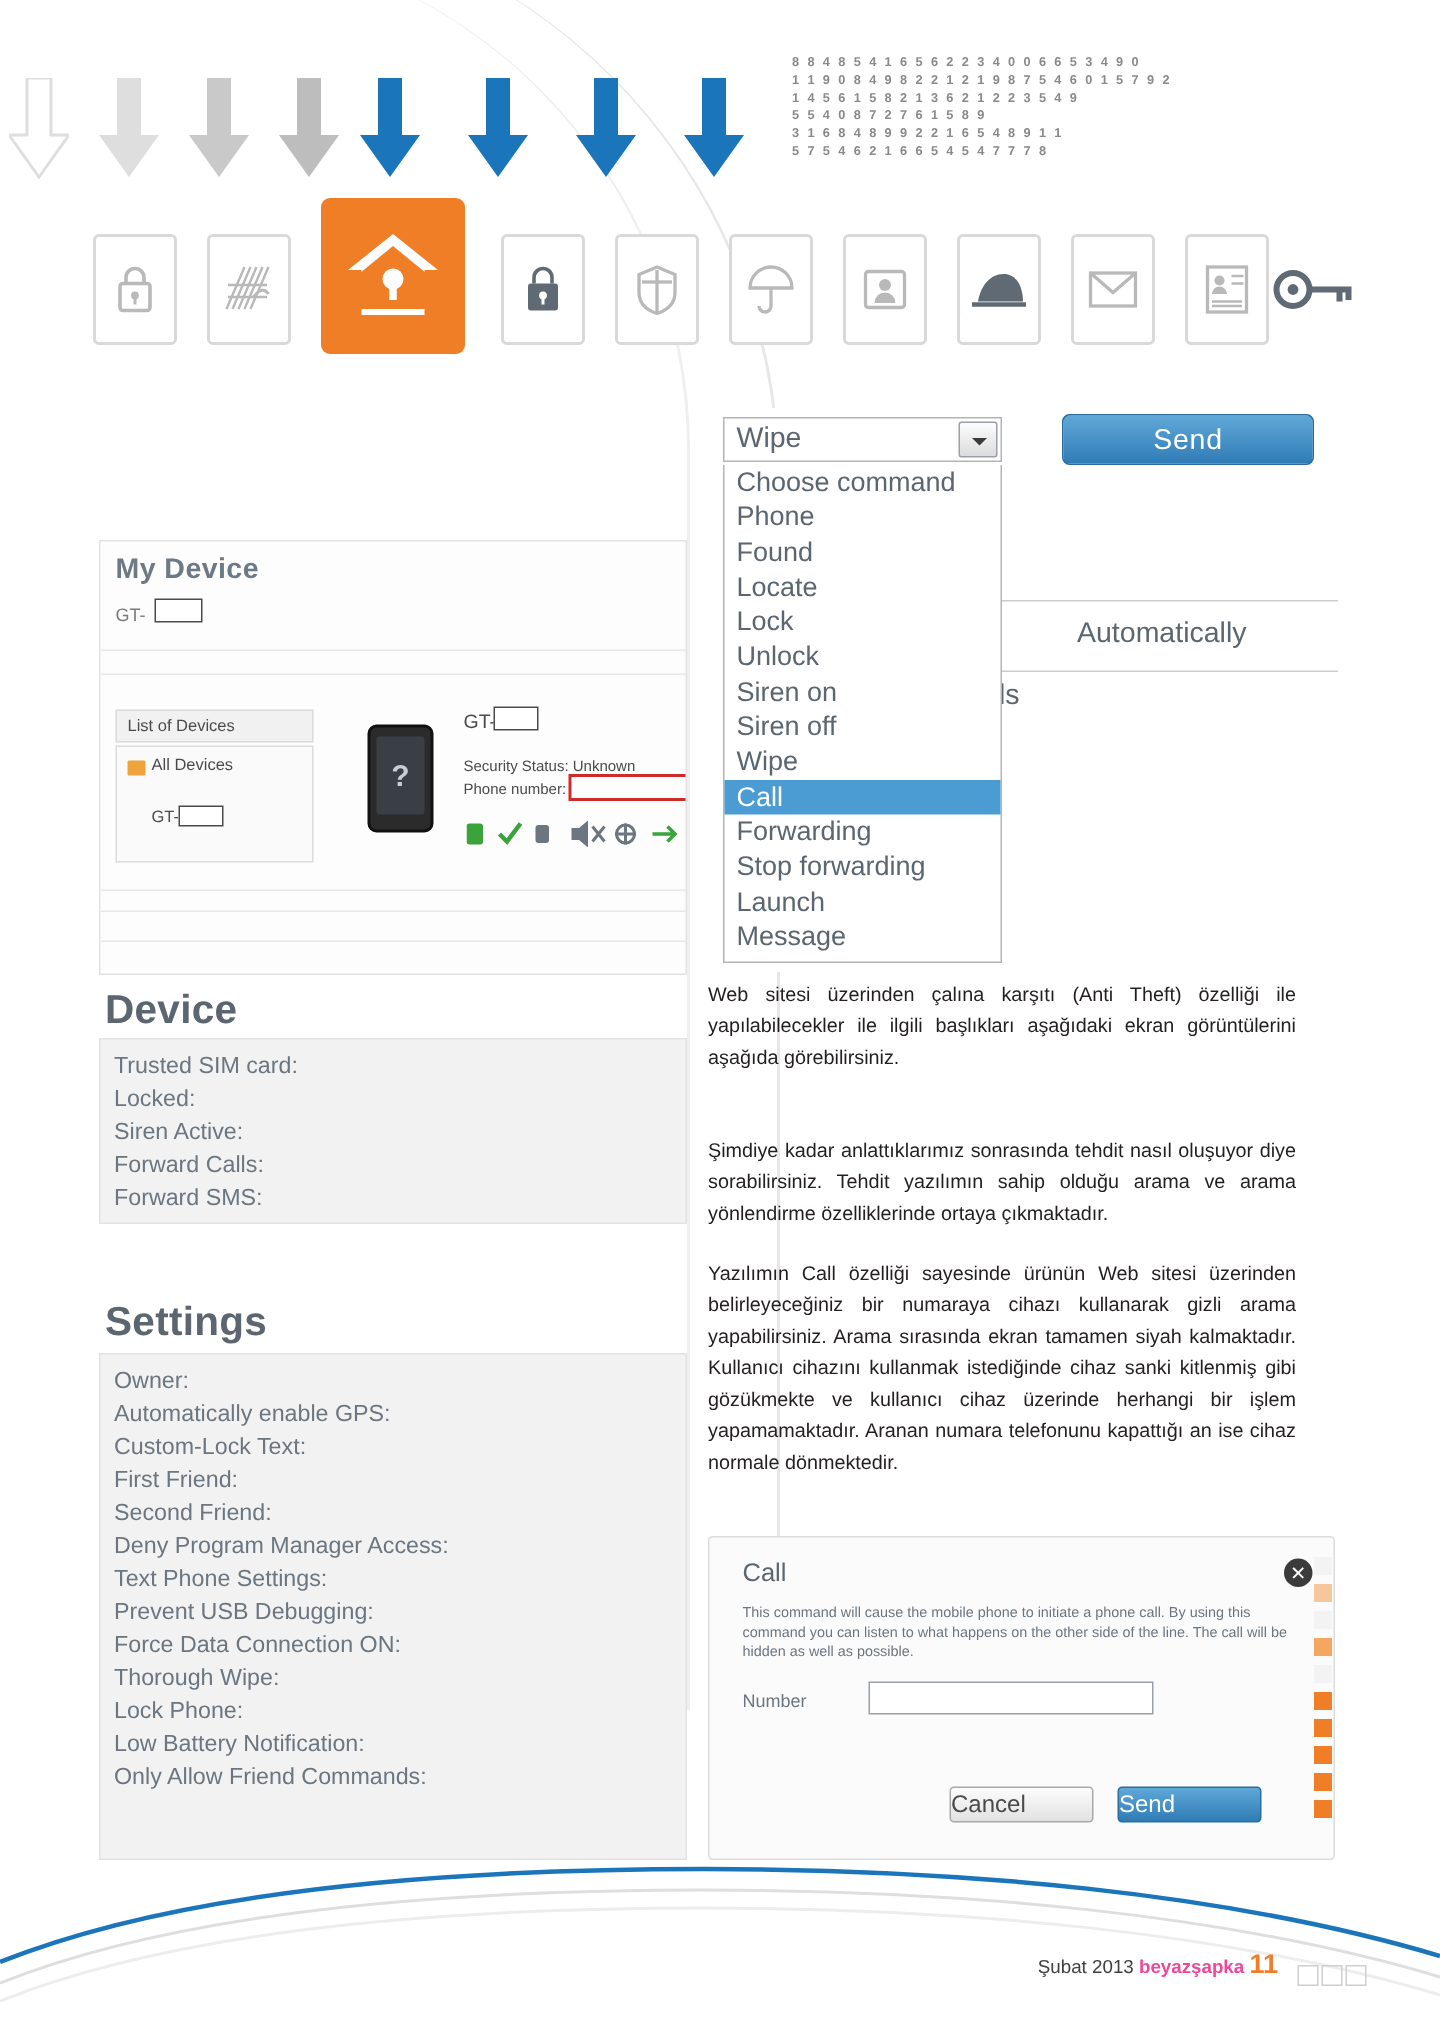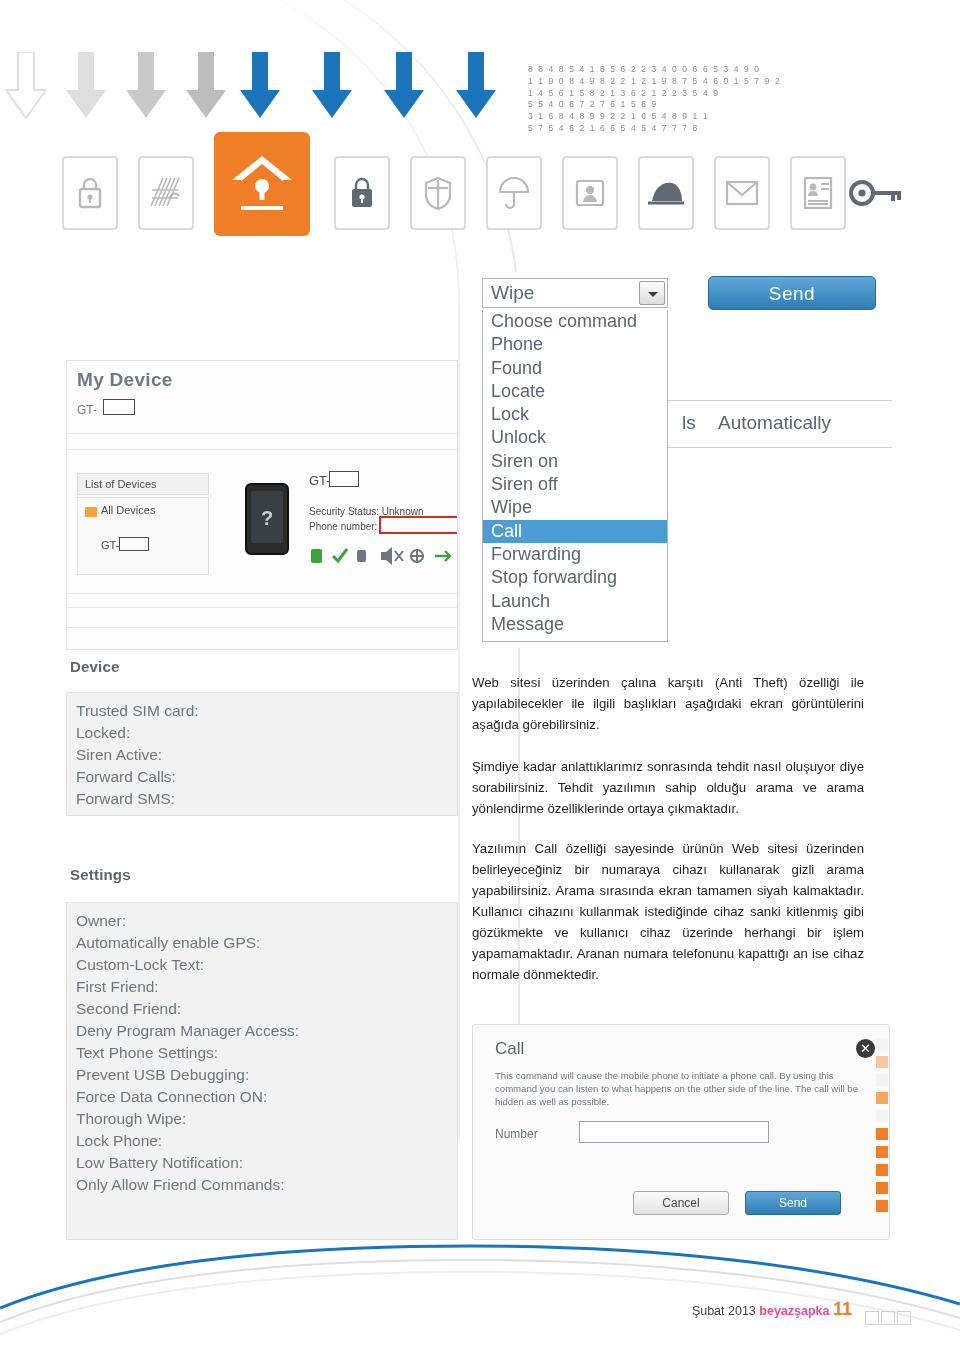--- a/index.html
+++ b/index.html
@@ -35,26 +35,27 @@
   }
 
   
   .arrows { position: absolute; left: 0; top: 52px; width: 560px; height: 70px; }
   .arrow { position: absolute; top: 0; }
   .arrow svg { display: block; }
 
   
   .digits {
     position: absolute;
-    left: 528px; top: 64px;
+    left: 528px; top: 36px;
     color: #8a8a8a;
     font-size: 8.5px;
     letter-spacing: 1.6px;
     line-height: 11.8px;
     font-family: "Liberation Sans", sans-serif;
+    font-weight: bold;
   }
 
   
   .iconrow { position: absolute; left: 62px; top: 138px; width: 840px; height: 110px; }
   .icbox {
     position: absolute;
     width: 56px; height: 74px;
     border: 2px solid #d9d9d9;
     border-radius: 4px;
     background: #fff;
@@ -139,51 +140,51 @@
     position:absolute; right:0px; top:128px; width:230px; height:48px;
     border-top:1px solid #cdcdcd; border-bottom:1px solid #cdcdcd; background:#fff;
   }
   .tabstrip .t { position:absolute; top:11px; font-size:19px; color:#5b6670; }
 
   
   #shot-device {
     left: 66px; top: 658px; width: 392px; height: 582px;
     background:#ffffff;
   }
-  .dv-h { font-size:15px; color:#5b6670; font-weight:bold; letter-spacing:.2px;}
+  .dv-h { font-size:27px; color:#5b6670; font-weight:bold; letter-spacing:.2px;}
   .dv-row { font-size:15.5px; color:#6b7680; line-height:22px; }
   .dv-panel { position:absolute; left:0; background:#f2f2f2; border:1px solid #e2e2e2; }
 
   
   .para {
     position: absolute;
     width: 392px;
     font-size: 13.2px; line-height: 21px;
     color: #231f20; text-align: justify;
   }
-  #para1 { left: 472px; top: 672px; }
+  #para1 { left: 472px; top: 652px; }
   #para2 { left: 472px; top: 756px; }
   #para3 { left: 472px; top: 838px; }
 
   
   #shot-call {
     left: 472px; top: 1024px; width: 418px; height: 216px;
     border:1px solid #dcdcdc; background:#fbfbfb; border-radius:3px;
   }
   .cl-title { position:absolute; left:22px; top:14px; font-size:17px; color:#5b6670; }
   .cl-close {
     position:absolute; right:14px; top:14px; width:19px; height:19px; border-radius:50%;
     background:#3b3b3b; color:#fff; font-size:13px; line-height:19px; text-align:center;
   }
   .cl-text { position:absolute; left:22px; top:44px; width:372px; font-size:9.6px; color:#6b7680; line-height:13px;}
   .cl-numlabel { position:absolute; left:22px; top:102px; font-size:12px; color:#6b7680;}
   .cl-input { position:absolute; left:106px; top:96px; width:190px; height:22px; border:1px solid #9aa0a6; background:#fff;}
   .cl-btn {
-    position:absolute; top:166px; width:96px; height:24px; border-radius:3px; font-size:12px;
-    text-align:center; line-height:23px;
+    position:absolute; top:166px; width:96px; height:24px; border-radius:3px; font-size:16px;
+    text-align:left; line-height:23px;
   }
   .cl-cancel { left:160px; background:linear-gradient(#fcfcfc,#e2e2e2); border:1px solid #a8a8a8; color:#4a4a4a;}
   .cl-send { left:272px; background:linear-gradient(#5fa8d8,#2f7cb5); border:1px solid #2b6c9e; color:#fff;}
 
   
   .sqgrid { position:absolute; right:44px; bottom:140px; width:40px; }
   .sq { width:12px; height:12px; margin:0 0 6px 0; display:block; }
 
   
   .bottomwave { position:absolute; left:0; bottom:0; width:960px; height:120px; overflow:hidden; }
@@ -377,21 +378,21 @@
       </svg>
     </div>
 
     <div class="sd-line" style="left:0; top:232px; width:392px;"></div>
     <div class="sd-line" style="left:0; top:246px; width:392px;"></div>
     <div class="sd-line" style="left:0; top:266px; width:392px;"></div>
   </div>
 
   <div class="shot" id="shot-dropdown">
     <div class="tabstrip">
-      <div class="t" style="left:20px;">ls</div>
+      <div class="t" style="left:4px;margin-top:41px;">ls</div>
       <div class="t" style="left:56px;">Automatically</div>
     </div>
 
     <div class="dd-field">
       <div class="txt">Wipe</div>
       <div class="btn"></div>
     </div>
 
     <div class="send-btn">Send</div>
 

